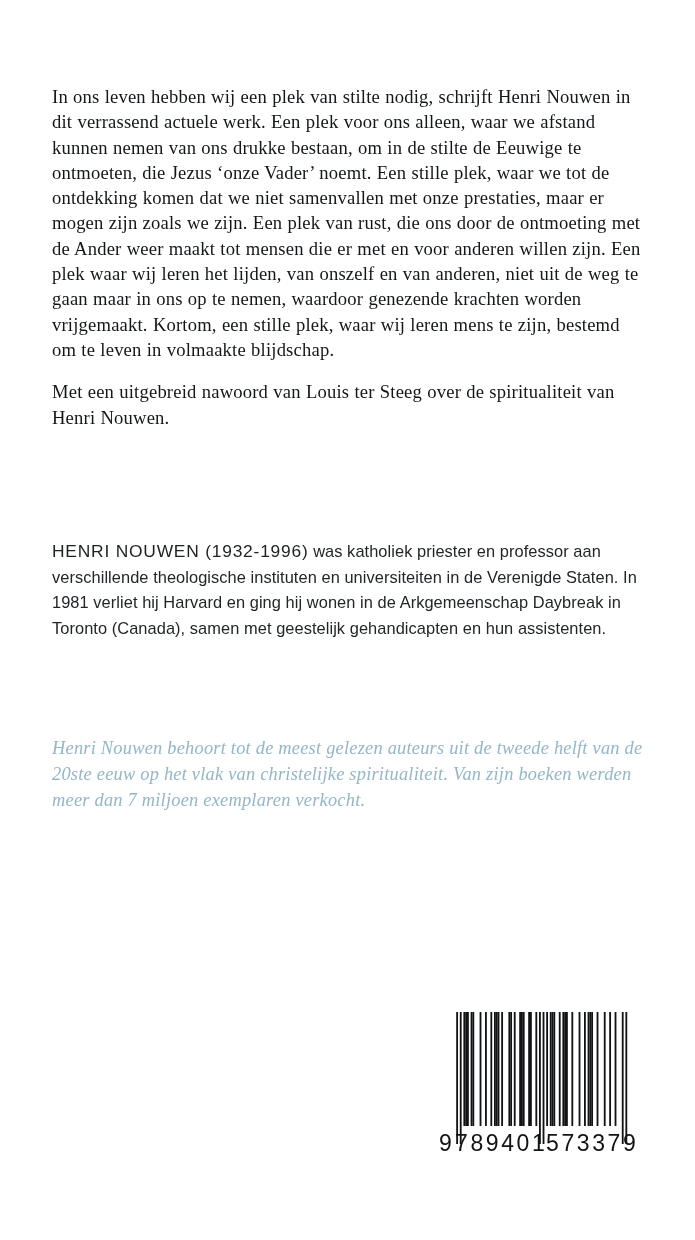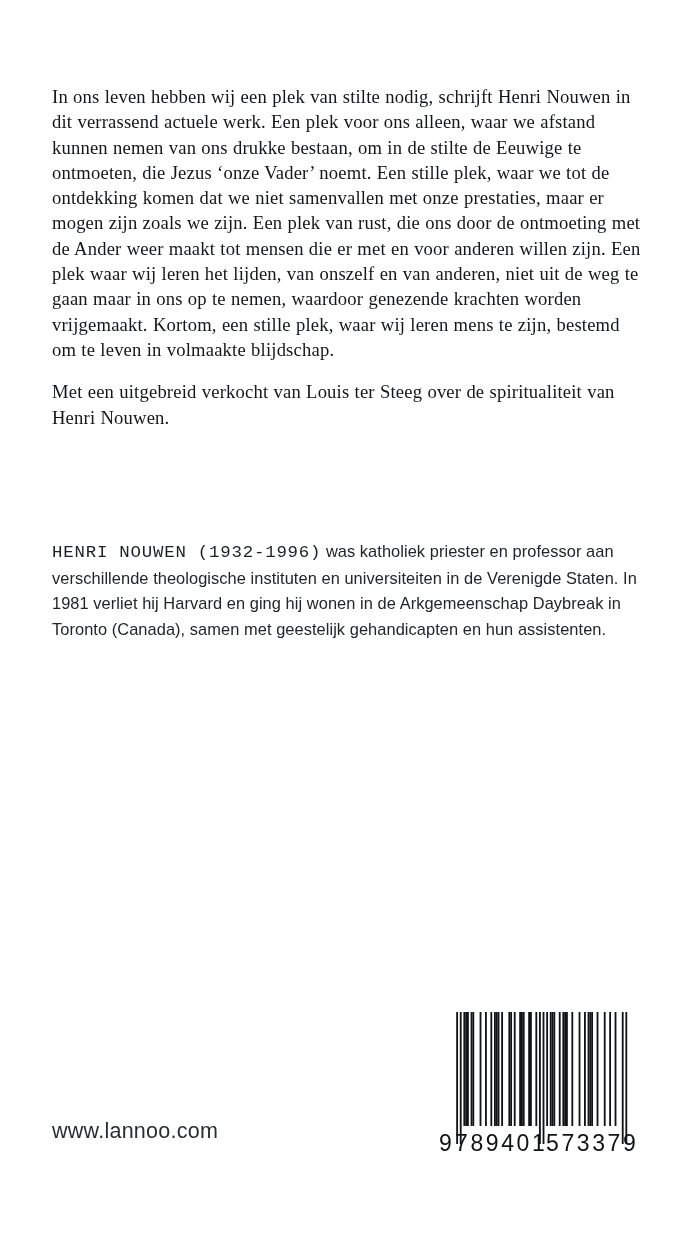--- a/index.html
+++ b/index.html
@@ -56,21 +56,20 @@
     font-size: 16.4px;
     line-height: 25.6px;
     color: #222629;
     margin: 0;
     letter-spacing: 0.004em;
   }
   .bio-name {
     font-size: 17.4px;
     letter-spacing: 0.045em;
     color: #1d2124;
-    font-family: Liberation Mono, monospace;
   }
 
   
   .quote-block {
     position: absolute;
     left: 52px;
     top: 736px;
     width: 600px;
   }
   .quote-text {
@@ -134,29 +133,31 @@
     letter-spacing: 2.6px;
   }
 </style>
 </head>
 <body>
 
 <div class="cover">
 
   <div class="blurb-block">
     <p class="blurb-para">In ons leven hebben wij een plek van stilte nodig, schrijft Henri Nouwen in dit verrassend actuele werk.  Een plek voor ons alleen, waar we afstand kunnen nemen van ons drukke bestaan, om in de stilte de Eeuwige te ontmoeten, die Jezus ‘onze Vader’ noemt. Een stille plek, waar we tot de ontdekking komen dat we niet samenvallen met onze prestaties, maar er mogen zijn zoals we zijn.  Een plek van rust, die ons door de ontmoeting met de Ander weer maakt tot mensen die er met en voor anderen willen zijn. Een plek waar wij leren het lijden, van onszelf en van anderen, niet uit de weg te gaan maar in ons op te nemen, waardoor genezende krachten worden vrijgemaakt.  Kortom, een stille plek, waar wij leren mens te zijn, bestemd om te leven in volmaakte blijdschap.</p>
-    <p class="blurb-para">Met een uitgebreid verkocht van Louis ter Steeg over de spiritualiteit van Henri Nouwen.</p>
+    <p class="blurb-para">Met een uitgebreid nawoord van Louis ter Steeg over de spiritualiteit van Henri Nouwen.</p>
   </div>
 
   <div class="bio-block">
     <p class="bio-text"><span class="bio-name">HENRI NOUWEN (1932-1996)</span><span> was katholiek priester en professor aan verschillende theologische instituten en universiteiten in de Verenigde Staten. In 1981 verliet hij Harvard en ging hij wonen in de Arkgemeenschap Daybreak in Toronto (Canada), samen met geestelijk gehandicapten en hun assistenten.</span></p>
   </div>
 
-
-  <div class="publisher-url">www.lannoo.com</div>
+  <div class="quote-block">
+    <p class="quote-text">Henri Nouwen behoort tot de meest gelezen auteurs uit de tweede helft van de 20ste eeuw op het vlak van christelijke spiritualiteit. Van zijn boeken werden meer dan 7 miljoen exemplaren verkocht.</p>
+  </div>
+
 
   <div class="barcode-area">
     <svg class="barcode-svg" width="198" height="132" viewBox="0 0 198 132" xmlns="http://www.w3.org/2000/svg">
       <rect x="0" y="0" width="198" height="132" fill="#ffffff"></rect>
       <g id="bars" fill="#111315">
           <rect x="16.200" y="0" width="1.830" height="132"></rect>
           <rect x="19.800" y="0" width="1.830" height="132"></rect>
           <rect x="23.400" y="0" width="1.830" height="114"></rect>
           <rect x="25.200" y="0" width="1.830" height="114"></rect>
           <rect x="27.000" y="0" width="1.830" height="114"></rect>

